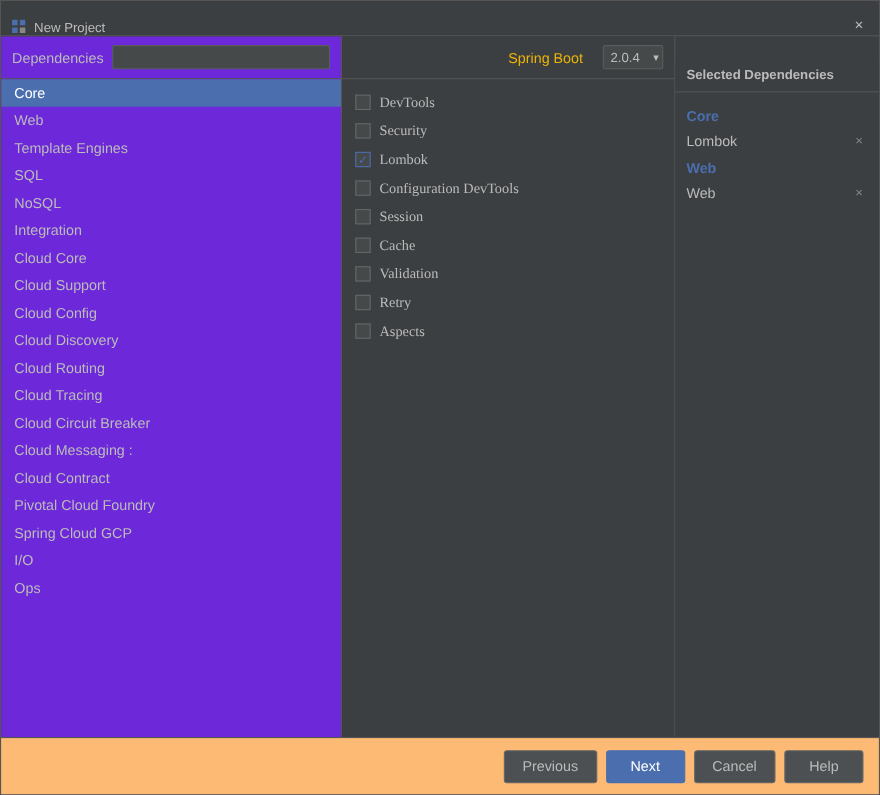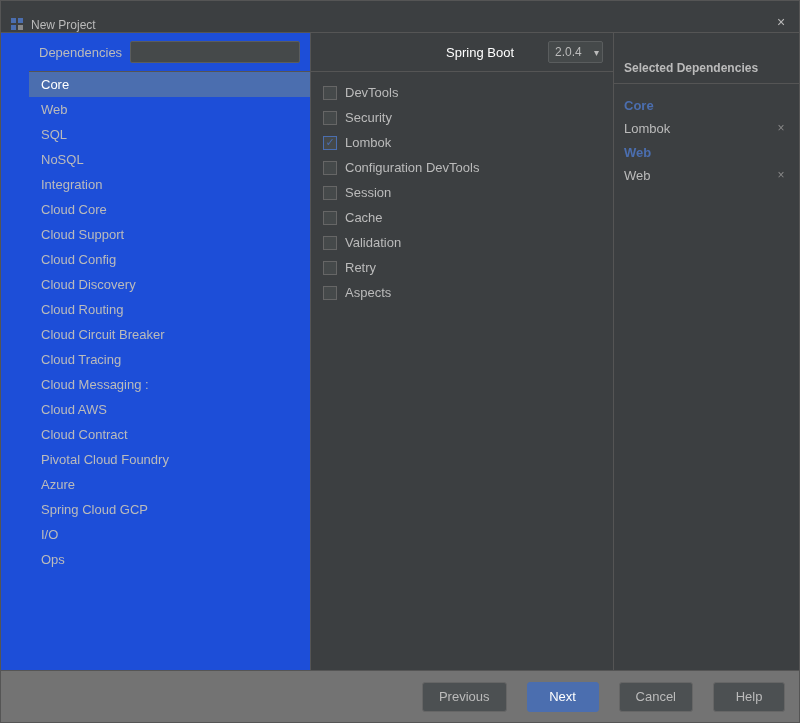--- a/index.html
+++ b/index.html
@@ -55,26 +55,25 @@
       justify-content: center;
     }
     .content-area {
       display: flex;
       flex: 1;
       overflow: hidden;
     }
     
     .left-panel {
       width: 310px;
-      background: #1d4ed8;
+      background: #6d28d9;
       display: flex;
       flex-direction: column;
       border-right: 1px solid #555;
       flex-shrink: 0;
-      padding-left: 28px;
     }
     .deps-header {
       display: flex;
       align-items: center;
       padding: 8px 10px;
       border-bottom: 1px solid #555;
       flex-shrink: 0;
     }
     .deps-label {
       color: #bbb;
@@ -119,23 +118,23 @@
     }
     .spring-boot-bar {
       display: flex;
       align-items: center;
       justify-content: flex-end;
       padding: 8px 10px;
       border-bottom: 1px solid #555;
       flex-shrink: 0;
     }
     .spring-boot-label {
-      color: #ffffff;
-      font-size: 13px;
-      margin-right: 22px;
+      color: #eab308;
+      font-size: 13px;
+      margin-right: 6px;
     }
     .spring-boot-select {
       background: #45494a;
       border: 1px solid #5a5d5e;
       color: #bbb;
       padding: 2px 20px 2px 6px;
       font-size: 12px;
       outline: none;
       border-radius: 2px;
       height: 22px;
@@ -154,20 +153,21 @@
       position: absolute;
       right: 4px;
       color: #bbb;
       font-size: 10px;
       pointer-events: none;
     }
     .dependency-list {
       flex: 1;
       overflow-y: auto;
       padding: 8px 0;
+      font-family: Liberation Serif, serif;
     }
     .dependency-list::-webkit-scrollbar { width: 6px; }
     .dependency-list::-webkit-scrollbar-track { background: #3c3f41; }
     .dependency-list::-webkit-scrollbar-thumb { background: #555; }
     .dep-item {
       display: flex;
       align-items: center;
       padding: 5px 12px;
       cursor: pointer;
       color: #bbb;
@@ -238,27 +238,27 @@
       font-size: 12px;
       width: 16px;
       height: 16px;
       display: flex;
       align-items: center;
       justify-content: center;
     }
     
     .footer {
       height: 52px;
-      background: #737373;
+      background: #fdba74;
       border-top: 1px solid #555;
       display: flex;
       align-items: center;
       justify-content: flex-end;
       padding: 0 14px;
-      gap: 20px;
+      gap: 8px;
       flex-shrink: 0;
     }
     .btn {
       height: 30px;
       padding: 0 16px;
       border: 1px solid #666;
       background: #4c5052;
       color: #bbb;
       font-size: 13px;
       cursor: pointer;
@@ -293,35 +293,34 @@
   <div class="content-area">
 
     <div class="left-panel">
       <div class="deps-header">
         <span class="deps-label">Dependencies</span>
         <input class="search-input" type="text" placeholder="" style="">
       </div>
       <div class="category-list" id="category-list">
       <div class="category-item selected">Core</div>
           <div class="category-item">Web</div>
+          <div class="category-item">Template Engines</div>
           <div class="category-item">SQL</div>
           <div class="category-item">NoSQL</div>
           <div class="category-item">Integration</div>
           <div class="category-item">Cloud Core</div>
           <div class="category-item">Cloud Support</div>
           <div class="category-item">Cloud Config</div>
           <div class="category-item">Cloud Discovery</div>
           <div class="category-item">Cloud Routing</div>
+          <div class="category-item">Cloud Tracing</div>
           <div class="category-item">Cloud Circuit Breaker</div>
-          <div class="category-item">Cloud Tracing</div>
           <div class="category-item">Cloud Messaging :</div>
-          <div class="category-item">Cloud AWS</div>
           <div class="category-item">Cloud Contract</div>
           <div class="category-item">Pivotal Cloud Foundry</div>
-          <div class="category-item">Azure</div>
           <div class="category-item">Spring Cloud GCP</div>
           <div class="category-item">I/O</div>
           <div class="category-item">Ops</div>
         </div>
     </div>
 
     <div class="middle-panel">
       <div class="spring-boot-bar">
         <span class="spring-boot-label">Spring Boot</span>
         <div class="select-wrapper">

